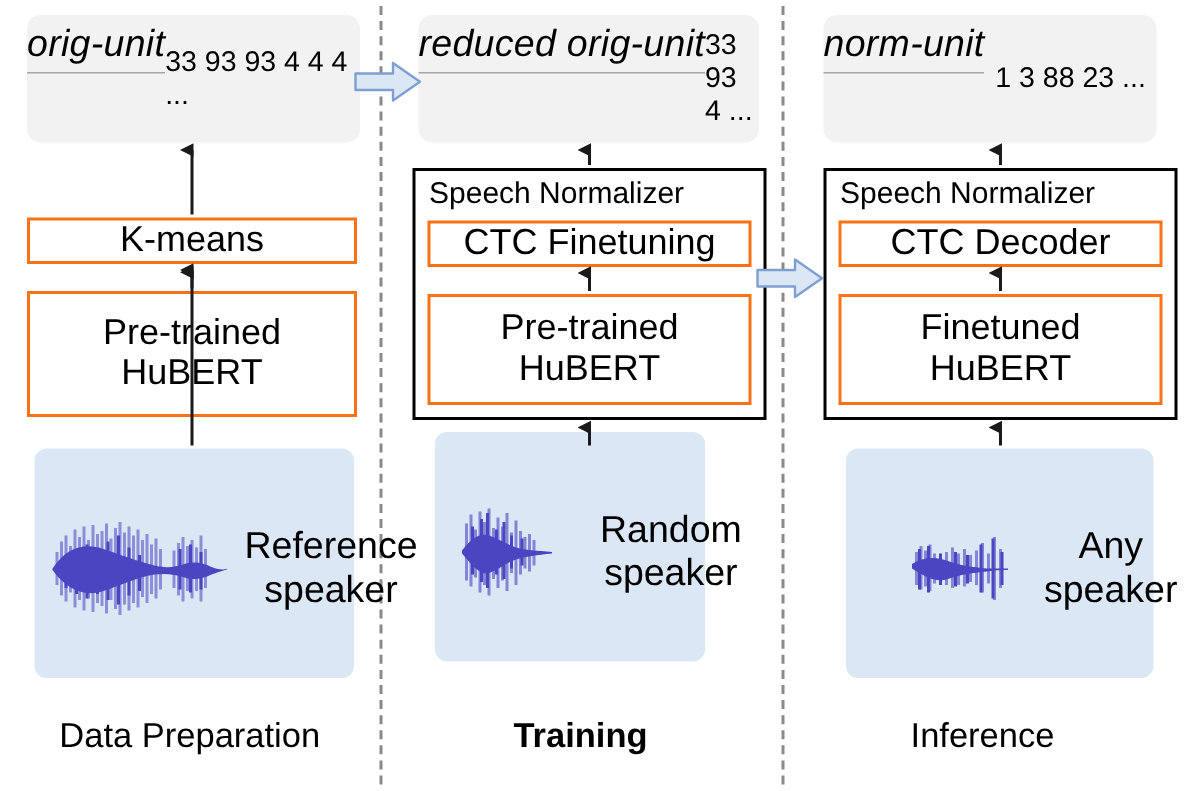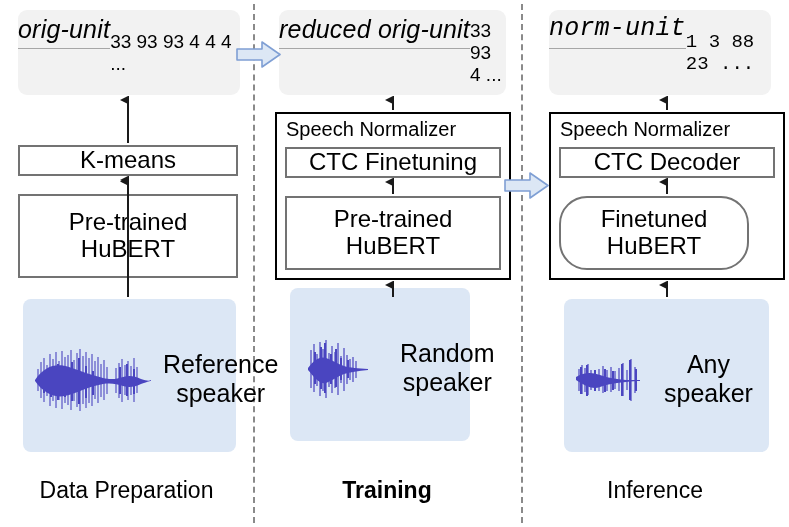--- a/index.html
+++ b/index.html
@@ -27,21 +27,21 @@
     font-style:italic;font-size:25px;letter-spacing:.2px;
     border-bottom:1px solid #a6a6a6;
   }
   .unitbox .u-value{
     flex:1 1 auto;display:flex;align-items:center;justify-content:center;
     font-size:19px;
   }
 
   
   .wbox{
-    position:absolute;background:#ffffff;border:2px solid #737373;
+    position:absolute;background:#ffffff;border:2px solid #f97316;
     box-sizing:border-box;display:flex;align-items:center;
     justify-content:center;text-align:center;font-size:24px;line-height:1.12;
   }
   .outerbox{
     position:absolute;background:#ffffff;border:2px solid #000000;
     box-sizing:border-box;
   }
   .outerbox .sn-label{
     position:absolute;left:9px;top:4px;font-size:20px;white-space:nowrap;text-align:right;
   }
@@ -206,37 +206,37 @@
       </svg>
     </div>
     <div class="spk-label">
       <span>Random</span><br>
       <span>speaker</span>
     </div>
   </div>
 
   <div class="caption" style="left:253px;top:477px;width:268px;font-weight:bold;">Training</div>
 
-  <div class="unitbox" style="left:549px;top:10px;width:222px;height:85px;font-family:Liberation Mono, monospace;">
+  <div class="unitbox" style="left:549px;top:10px;width:222px;height:85px;">
     <div class="u-title">norm-unit</div>
     <div class="u-value">1 3 88 23 ...</div>
   </div>
 
   <div class="outerbox" style="left:549px;top:112px;width:236px;height:168px;">
     <div class="sn-label">Speech Normalizer</div>
   </div>
   <div class="wbox" style="left:559px;top:147px;width:216px;height:31px;">
     <span>CTC Decoder</span>
   </div>
-  <div class="wbox" style="left:559px;top:196px;width:190px;height:74px;flex-direction:column;border-radius:28px;">
+  <div class="wbox" style="left:559px;top:196px;width:216px;height:74px;flex-direction:column;">
     <span>Finetuned</span>
     <span>HuBERT</span>
   </div>
 
-  <div class="spkbox" style="left:564px;top:299px;width:205px;height:153px;">
+  <div class="spkbox" style="left:564px;top:299px;width:205px;height:153px;padding-left:32px;">
     <div class="spk-wave">
       <svg width="100" height="70" viewBox="0 0 100 70" aria-hidden="true">
         <g fill="#4a45c0" fill-opacity="0.6">
           <rect x="14" y="24" width="2" height="22"></rect>
             <rect x="17" y="20" width="2" height="29"></rect>
           <rect x="20" y="23" width="2" height="24"></rect>
             <rect x="23" y="19" width="2" height="31"></rect>
           <rect x="26" y="25" width="2" height="20"></rect>
             <rect x="34" y="24" width="2" height="22"></rect>
           <rect x="38" y="21" width="2" height="27"></rect>

